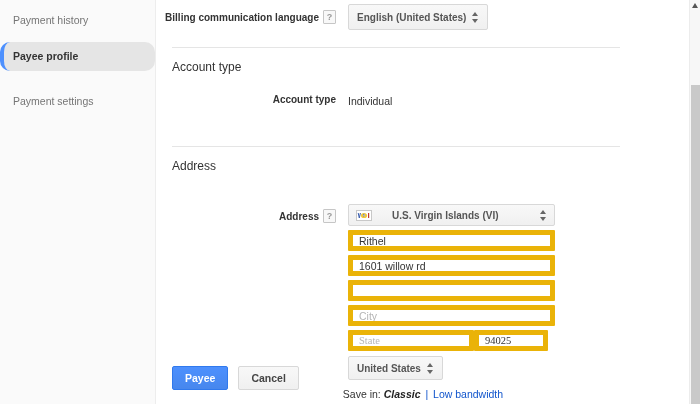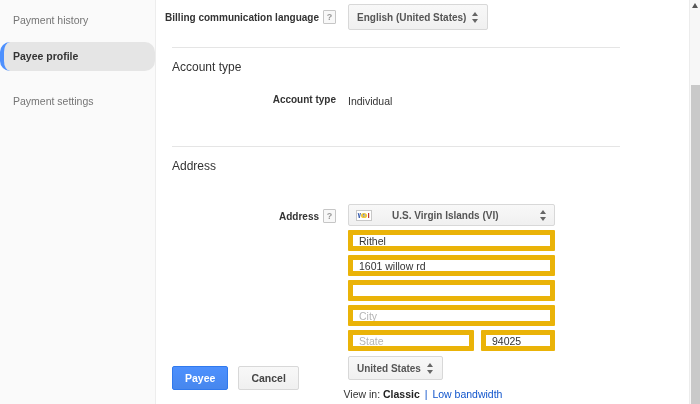--- a/index.html
+++ b/index.html
@@ -84,21 +84,21 @@
   .spin::after  { bottom:0; border-top:4px solid #666; }
 
   .addr-stack { display:flex; flex-direction:column; align-items:flex-start; }
   .addr-input {
     display:block; width:207px; height:21px; box-sizing:border-box;
     border:5px solid #eab308; border-radius:1px; padding:0 6px;
     font-size:10.5px; color:#333; font-family:inherit; margin-bottom:4px;
     background:#fff; outline:none;
   }
   .addr-input::placeholder { color:#b5b5b5; }
-  .state-zip { display:flex; gap:7px; width:216px; }
+  .state-zip { display:flex; width:216px;font-family:Liberation Serif, serif; }
   .state-input { width:126px; margin-bottom:4px; }
   .zip-input   { width:74px;  margin-bottom:4px; }
 
   
   .btn-row { position:absolute; left:16px; top:366px; display:flex; gap:10px; }
   .save-btn {
     height:22px; padding:0 12px; border-radius:2px;
     background:linear-gradient(to bottom,#4d90fe,#4787ed);
     border:1px solid #3079ed; color:#fff; font-weight:bold; font-size:10.5px;
     font-family:inherit; cursor:pointer;
@@ -108,21 +108,21 @@
     background:linear-gradient(to bottom,#f8f8f8,#f0f0f0);
     border:1px solid #d8d8d8; color:#444; font-weight:bold; font-size:10.5px;
     font-family:inherit; cursor:pointer;
   }
 
   
   .footer {
     position:absolute; left:0; top:388px; width:100%; text-align:center;
     font-size:10.5px; color:#333; white-space:nowrap;
   }
-  .footer .classic { font-weight:bold; color:#222; }
+  .footer .classic { font-weight:bold; color:#222;font-style:italic; }
   .footer .sep { color:#15c; margin:0 2px; }
   .footer .link { color:#15c; text-decoration:none; cursor:pointer; }
 
   
   .scrollbar {
     position:absolute; right:0; top:0; width:11px; height:404px;
     background:#f7f7f7; border-left:1px solid #ececec; box-sizing:border-box;
   }
   .scroll-up {
     position:absolute; top:3px; left:2px; width:0; height:0;
@@ -206,21 +206,21 @@
         </button>
       </div>
     </div>
 
     <div class="btn-row">
       <button class="save-btn">Payee</button>
       <button class="cancel-btn">Cancel</button>
     </div>
 
     <div class="footer">
-      <span>View in:</span>
+      <span>Save in:</span>
       <span class="classic">Classic</span>
       <span class="sep">|</span>
       <a class="link">Low bandwidth</a>
     </div>
   </main>
 
   <div class="scrollbar">
     <div class="scroll-up"></div>
     <div class="scroll-thumb"></div>
   </div>

